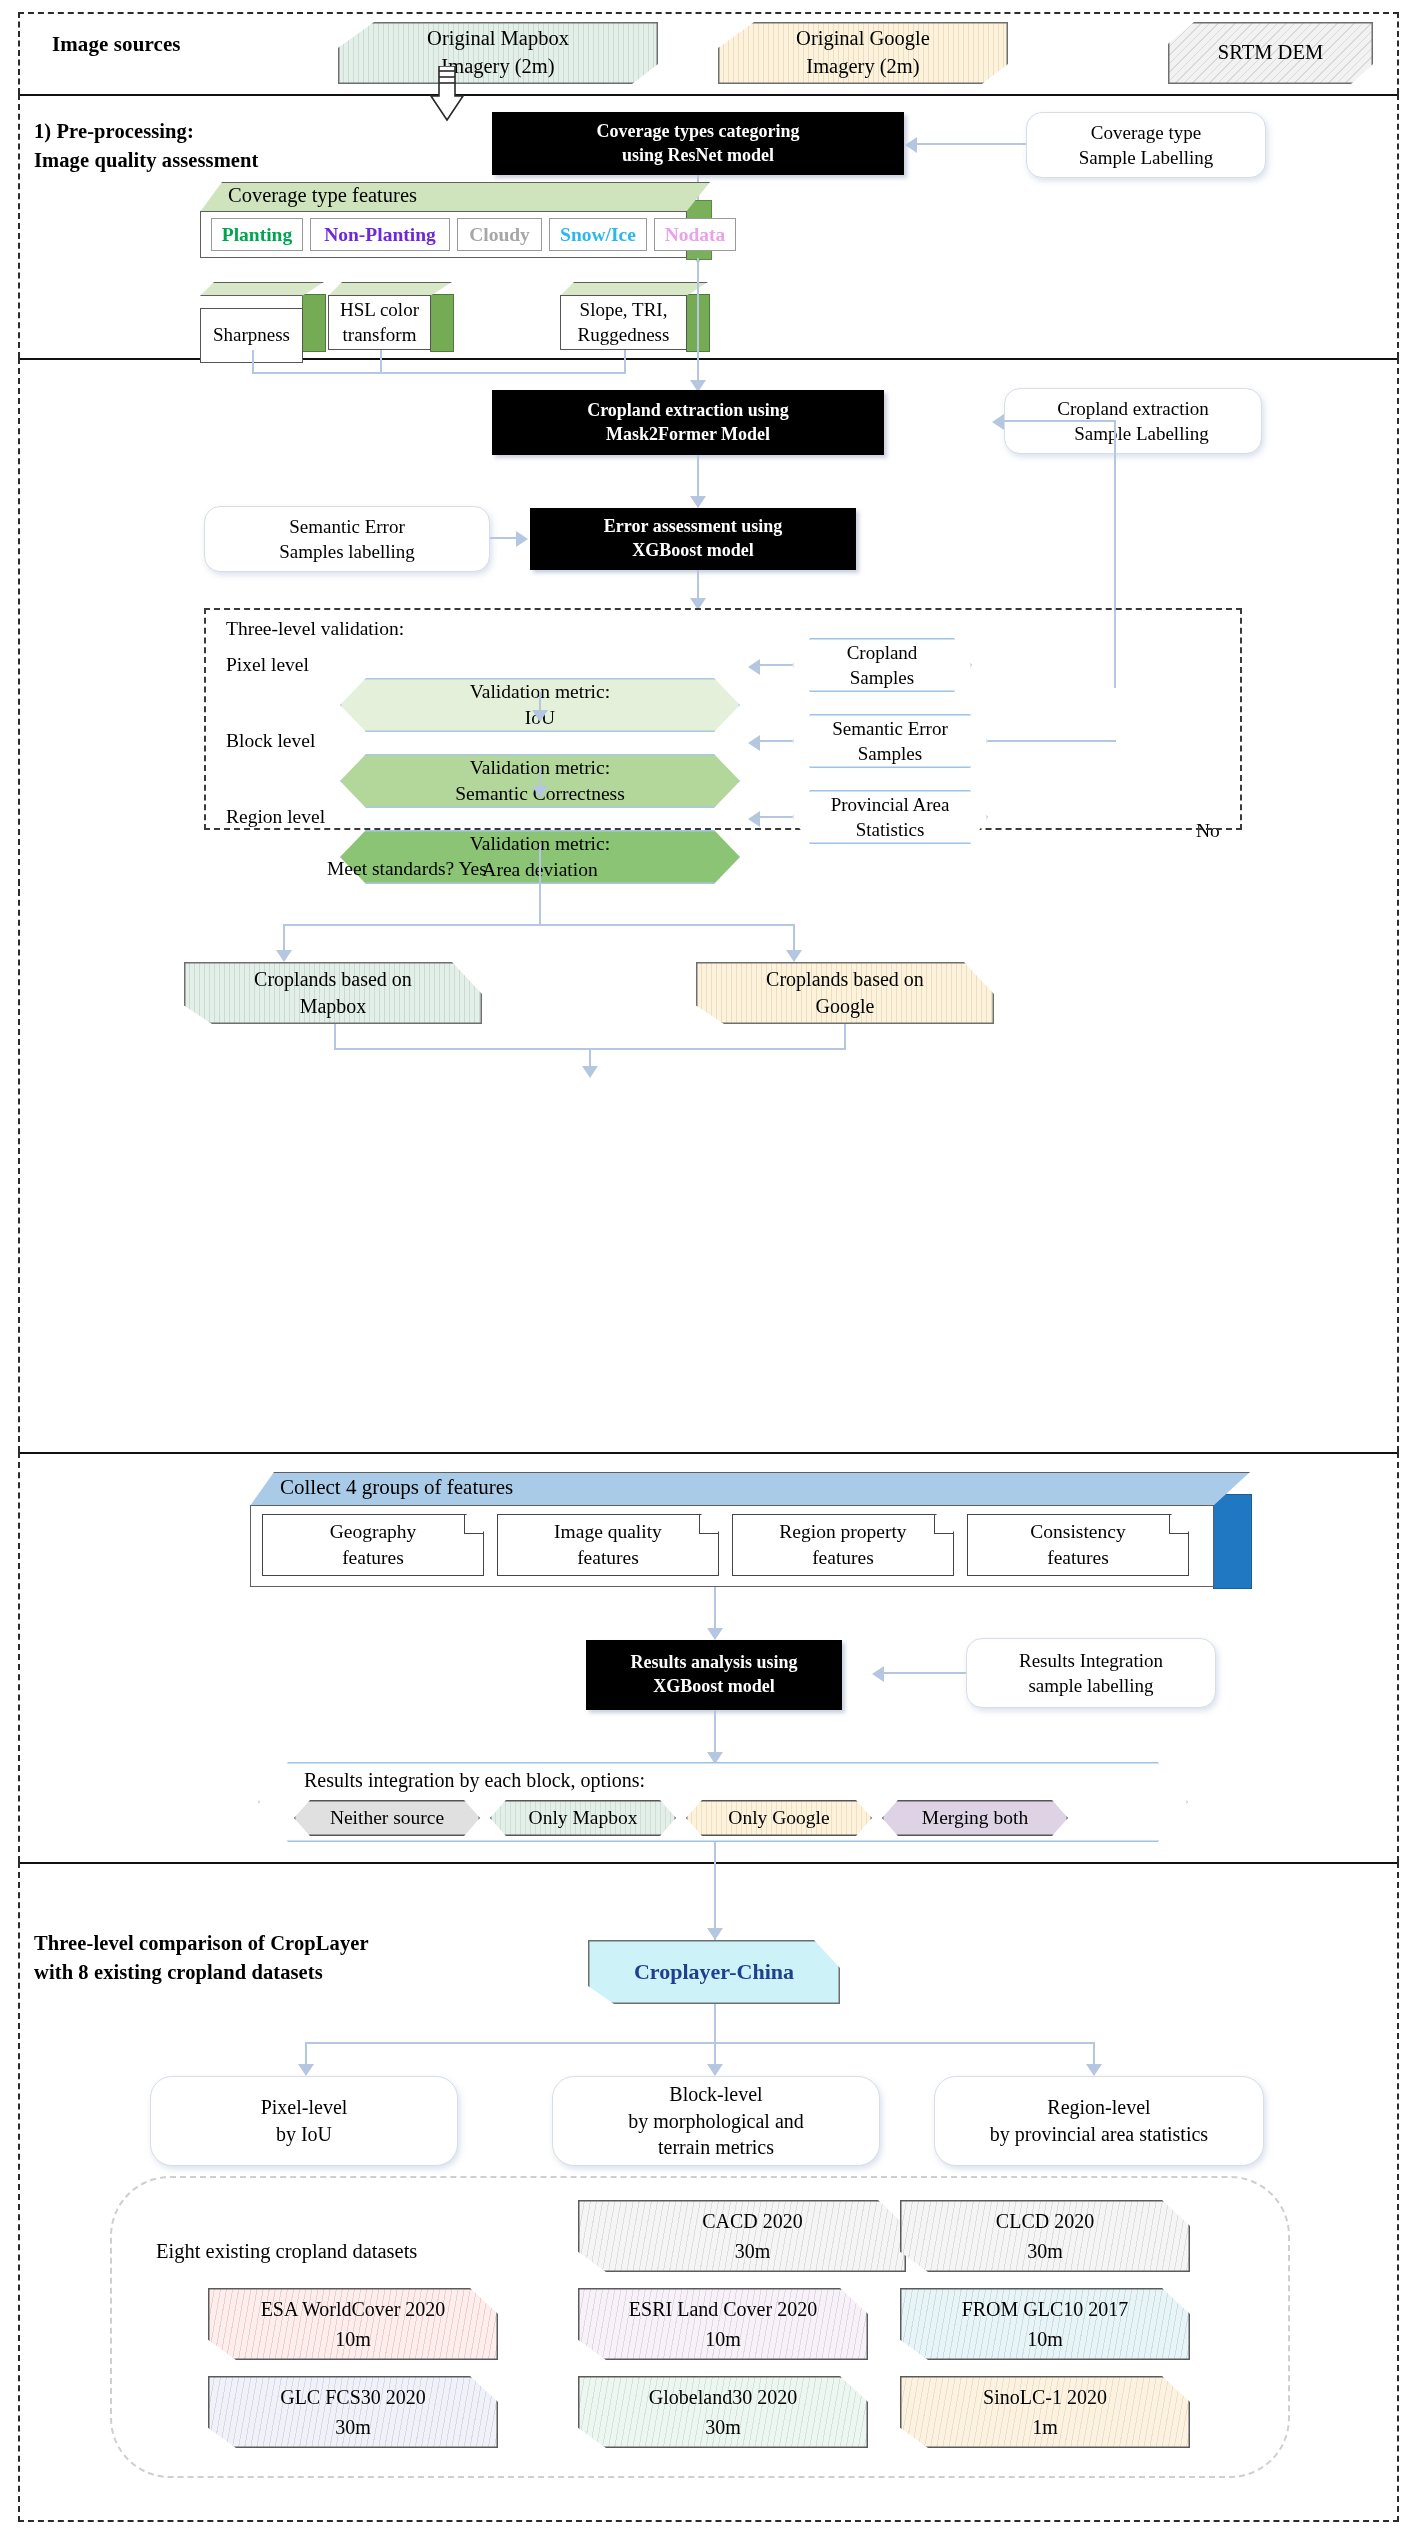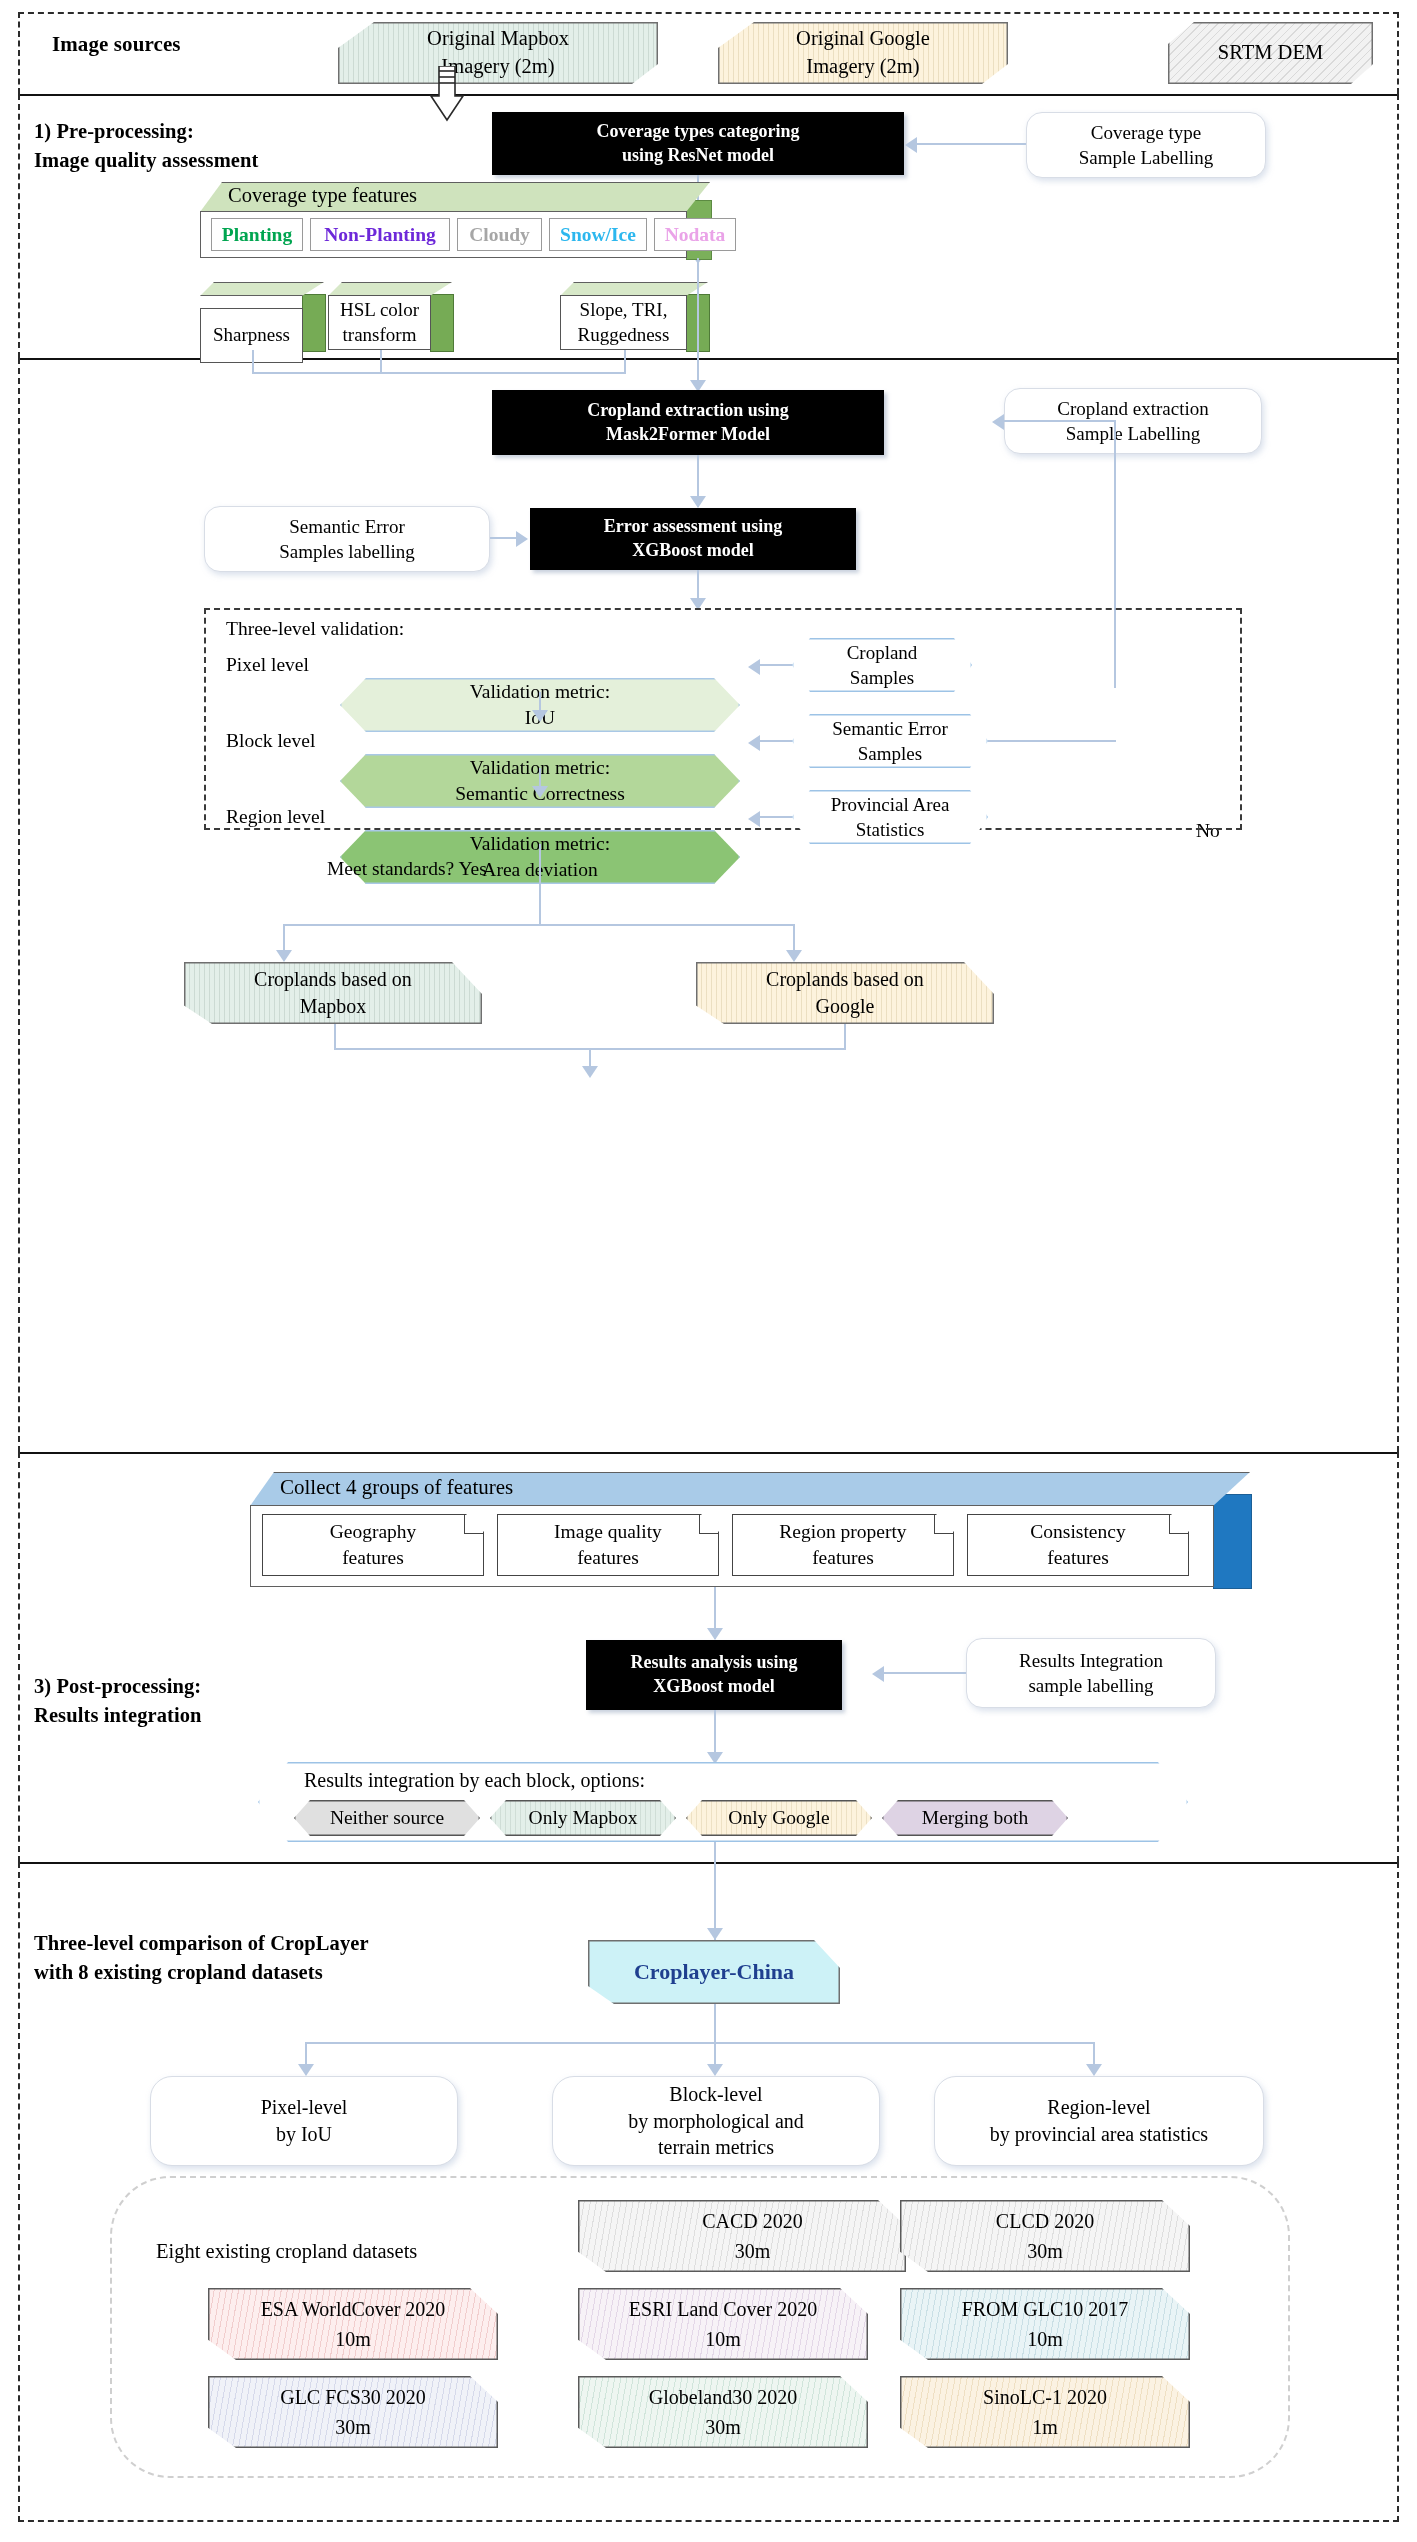--- a/index.html
+++ b/index.html
@@ -234,21 +234,21 @@
 
   <div class="ln lnv" style="left:697px;top:374px;height:14px;"></div>
   <div class="arrow-d" style="left:690px;top:380px;"></div>
 
   <div class="shape black" style="left:492px;top:390px;width:392px;height:65px;">
     <span style="white-space:pre-line;">Cropland extraction using
 Mask2Former Model</span>
   </div>
 
   <div class="shape rounded" style="left:1004px;top:388px;width:258px;height:66px;">
-    <span style="white-space:pre-line;">Cropland extraction
+    <span style="white-space:pre-line;text-align:right;">Cropland extraction
 Sample Labelling</span>
   </div>
   <div class="arrow-l" style="left:992px;top:414px;"></div>
 
   <div class="ln lnh" style="left:1004px;top:420px;width:112px;"></div>
   <div class="ln lnv" style="left:1114px;top:420px;height:268px;"></div>
   <div class="lbl" style="left:1196px;top:820px;">No</div>
   <div class="ln lnv" style="left:1114px;top:420px;height:240px;"></div>
 
   <div class="ln lnv" style="left:697px;top:455px;height:52px;"></div>
@@ -366,22 +366,20 @@
     <span style="position:relative;white-space:pre-line;font-size:20px;line-height:1.34;">Croplands based on
 Google</span>
   </div>
 
   <div class="ln lnv" style="left:334px;top:1024px;height:26px;"></div>
   <div class="ln lnv" style="left:844px;top:1024px;height:26px;"></div>
   <div class="ln lnh" style="left:334px;top:1048px;width:512px;"></div>
   <div class="ln lnv" style="left:589px;top:1048px;height:28px;"></div>
   <div class="arrow-d" style="left:582px;top:1066px;"></div>
 
-  <div class="sect-title" style="left:34px;top:1672px;width:430px;">3) Post-processing:
-Results integration</div>
 
   <div style="position:absolute;left:250px;top:1472px;width:1000px;height:115px;">
     <div style="position:absolute;left:963px;top:22px;width:37px;height:93px;background:#1f78c1;
                 border:1.2px solid #1c5f96;clip-path:polygon(0 0,100% -22px,100% 100%,0 100%);"></div>
     <div style="position:absolute;left:0;top:0;width:1000px;height:34px;background:#a9cbe8;
                 border:1.2px solid #5f5f5f;box-sizing:border-box;
                 clip-path:polygon(24px 0,100% 0,963px 100%,0 100%);"></div>
     <span style="position:absolute;left:30px;top:3px;font-size:21px;">Collect 4 groups of features</span>
     <div style="position:absolute;left:0;top:33px;width:964px;height:82px;background:#fff;
                 border:1.2px solid #5f5f5f;box-sizing:border-box;"></div>

